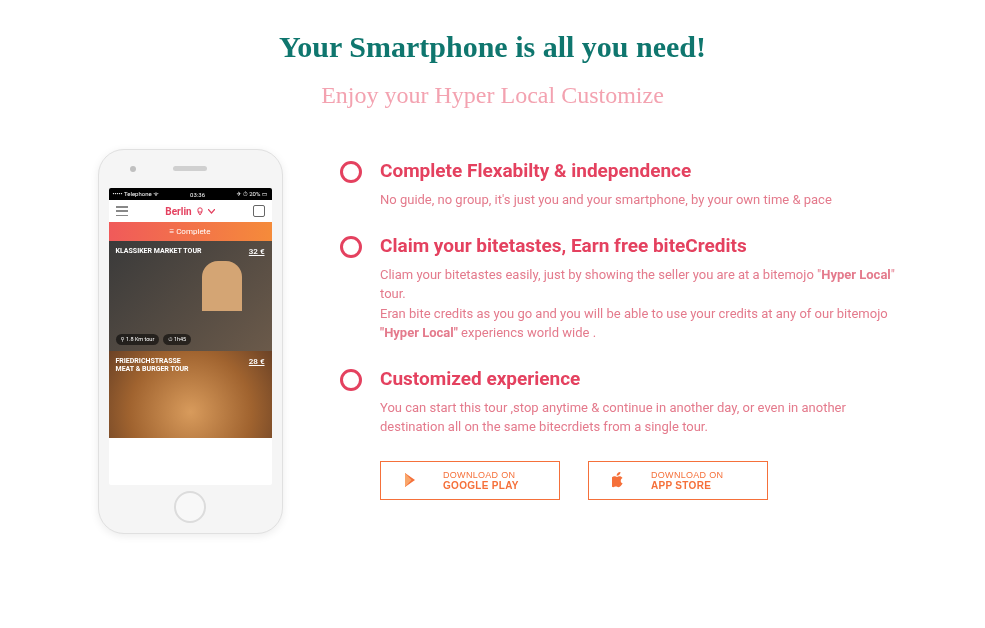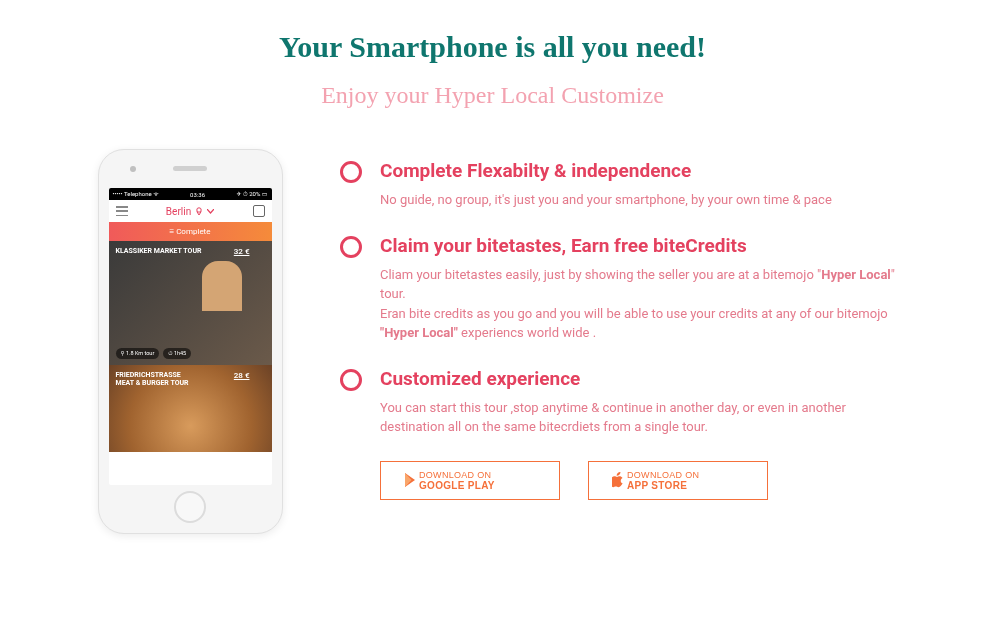--- a/index.html
+++ b/index.html
@@ -102,55 +102,55 @@
 .app-header {
   background: #fff;
   padding: 5px 7px;
   display: flex;
   justify-content: space-between;
   align-items: center;
   font-size: 10px;
 }
 .app-header-center {
   color: #e4415f;
-  font-weight: 400;
+  font-weight: 700;
   display: flex;
   align-items: center;
   gap: 3px;
 }
 .hamburger { width: 12px; height: 10px; display: flex; flex-direction: column; justify-content: space-between; }
 .hamburger span { height: 1.5px; background: #888; }
 .basket { width: 12px; height: 12px; border: 1.2px solid #666; border-radius: 2px; }
 .customize-bar {
   background: linear-gradient(to right, #f05a5a, #f58b3a);
   color: #fff;
   font-size: 8px;
   text-align: center;
   padding: 5px 0;
 }
 .tour-card {
   position: relative;
   overflow: hidden;
   color: #fff;
 }
-.tour-card-1 { height: 124px; background: linear-gradient(135deg,#3a3a3a,#6b5a4a); }
+.tour-card-1 { height: 110px; background: linear-gradient(135deg,#3a3a3a,#6b5a4a); }
 .tour-card-2 { height: 87px; background: linear-gradient(135deg,#8a5a2a,#c99a5a); }
 .tour-title {
   position: absolute;
   top: 6px;
   left: 7px;
   font-size: 7px;
   font-weight: 700;
   line-height: 1.2;
   max-width: 100px;
 }
 .tour-price {
   position: absolute;
   top: 6px;
-  right: 22px;
+  right: 7px;
   font-size: 8px;
   font-weight: 600;
   text-decoration: underline;
 }
 .tour-pills {
   position: absolute;
   bottom: 6px;
   left: 7px;
   display: flex;
   gap: 4px;
@@ -211,21 +211,21 @@
   gap: 28px;
   margin-top: 8px;
   margin-left: 40px;
 }
 .cta-btn {
   border: 1.5px solid #f5703a;
   background: #fff;
   padding: 8px 22px;
   display: flex;
   align-items: center;
-  gap: 0;
+  gap: 24px;
   cursor: pointer;
   min-width: 180px;
 }
 .cta-icon {
   width: 16px;
   height: 18px;
   display: flex;
   align-items: center;
   justify-content: center;
 }

